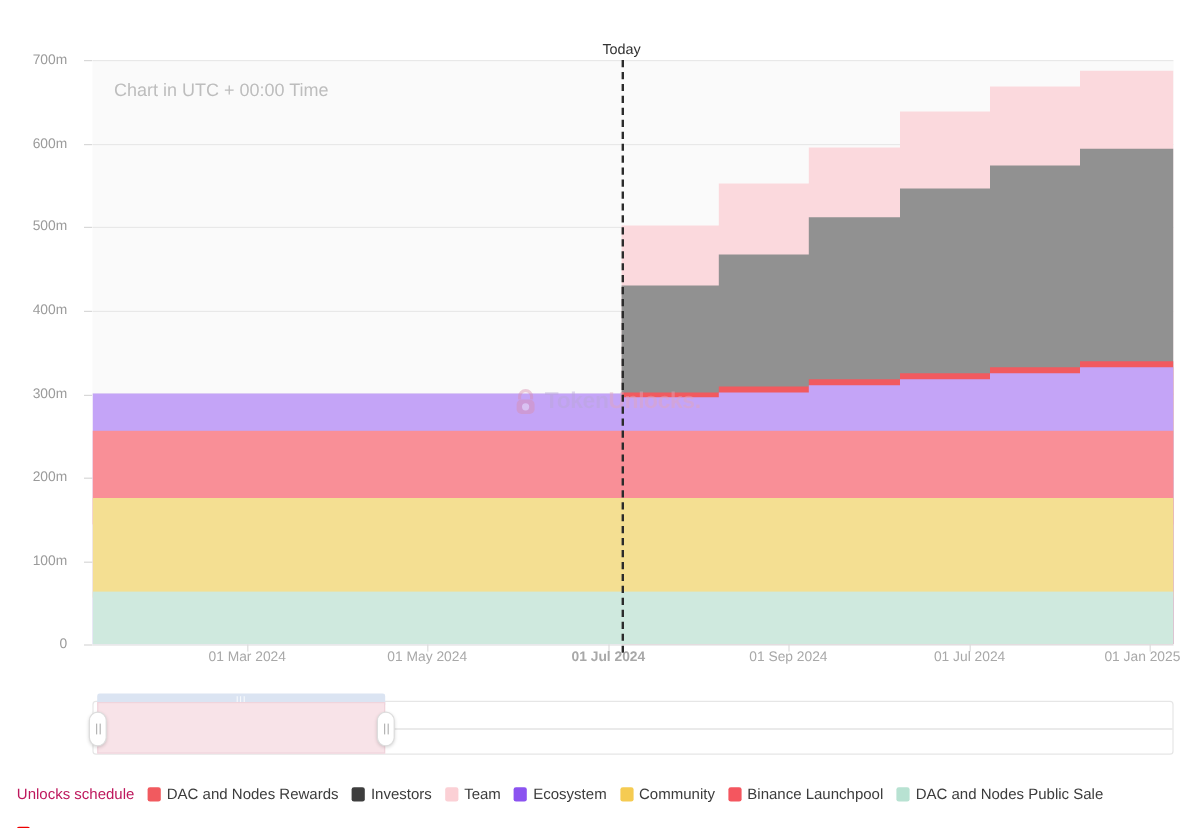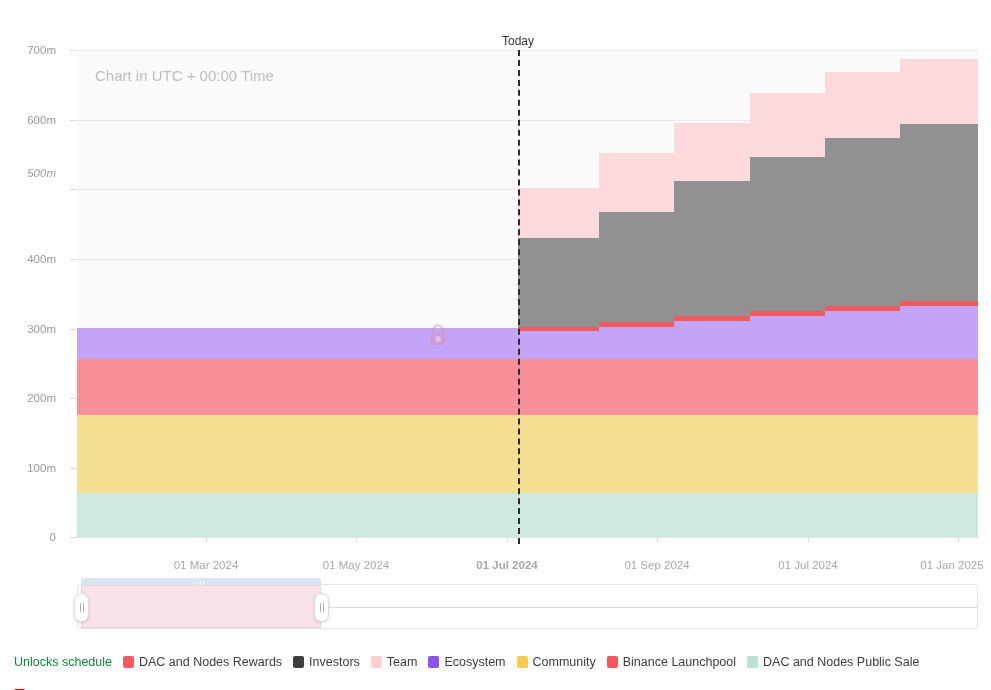--- a/index.html
+++ b/index.html
@@ -44,21 +44,21 @@
     left:70px; width:7px; height:1px; background:#d8d8d8;
   }
 
   
   .x-axis-line {
     position:absolute; left:77px; top:516px; width:901px; height:1px;
     background:#e2e2e2;
   }
   .x-label {
     position:absolute;
-    top:538px;
+    top:521px;
     font-size:11.5px;
     color:#a8a8a8;
     transform:translateX(-50%);
     white-space:nowrap;
   }
   .x-tick {
     position:absolute; top:516px; width:1px; height:6px; background:#dcdcdc;
   }
 
   
@@ -144,42 +144,42 @@
 
   
   .legend {
     position:absolute;
     left:14px; top:634px;
     width:963px;
     display:flex; flex-wrap:wrap; align-items:center;
     gap:6px 9px;
   }
   .legend-title {
-    font-size:12.5px; color:#15803d; margin-right:2px; white-space:nowrap;
+    font-size:12.5px; color:#be185d; margin-right:2px; white-space:nowrap;
   }
   .legend-item {
     display:flex; align-items:center; gap:5px;
     font-size:12.5px; color:#3c3c3c;
     white-space:nowrap;
     margin-right:2px;
   }
   .legend-swatch {
     width:11px; height:12px; border-radius:2px; flex:none;
   }
   .legend-break { flex-basis:100%; height:0; }
 </style>
 </head>
 <body>
 
 <div id="chart-root">
 
   <div>
     <div class="y-label" style="top:29px;">700m</div>
     <div class="y-label" style="top:99px;text-align:right;">600m</div>
-    <div class="y-label" style="top:152px;font-style:italic;">500m</div>
+    <div class="y-label" style="top:168px;">500m</div>
     <div class="y-label" style="top:238px;">400m</div>
     <div class="y-label" style="top:308px;">300m</div>
     <div class="y-label" style="top:377px;">200m</div>
     <div class="y-label" style="top:447px;">100m</div>
     <div class="y-label" style="top:516px;">0</div>
 
     <div class="y-tick" style="top:29px;"></div>
     <div class="y-tick" style="top:99px;"></div>
     <div class="y-tick" style="top:168px;"></div>
     <div class="y-tick" style="top:238px;"></div>
@@ -218,20 +218,21 @@
   </div>
 
   <div class="utc-note">Chart in UTC + 00:00 Time</div>
 
   <div class="watermark">
     <svg width="20" height="22" viewBox="0 0 20 22">
       <path d="M5 9 V6.5 A5 5 0 0 1 15 6.5 V9" fill="none" stroke="#d98fb0" stroke-width="2.6"></path>
       <rect x="2.5" y="9" width="15" height="12" rx="4" fill="#d98fb0"></rect>
       <circle cx="10" cy="15" r="3" fill="#f4e4ee"></circle>
     </svg>
+    <span class="watermark-text"><span class="wm-a">Token</span><span class="wm-b">Unlocks.</span></span>
   </div>
 
   <div class="today-line"></div>
   <div class="today-label">Today</div>
 
   <div class="x-axis-line"></div>
   <div>
     <div class="x-tick" style="left:206px;"></div>
     <div class="x-tick" style="left:356px;"></div>
     <div class="x-tick" style="left:507px;"></div>

